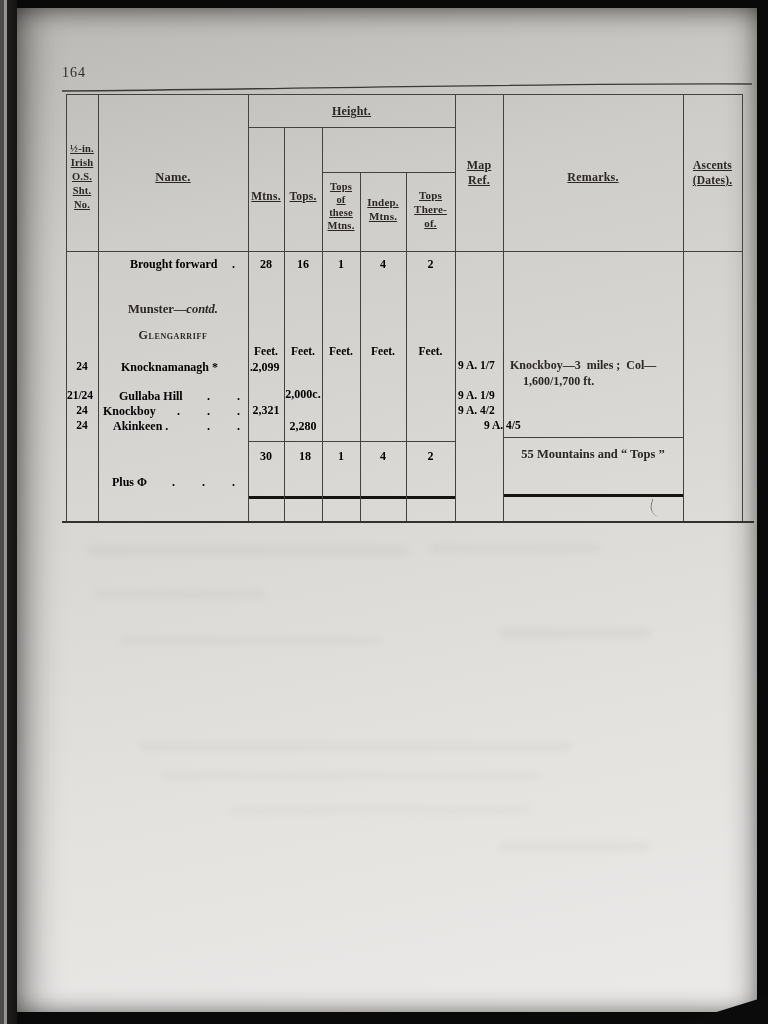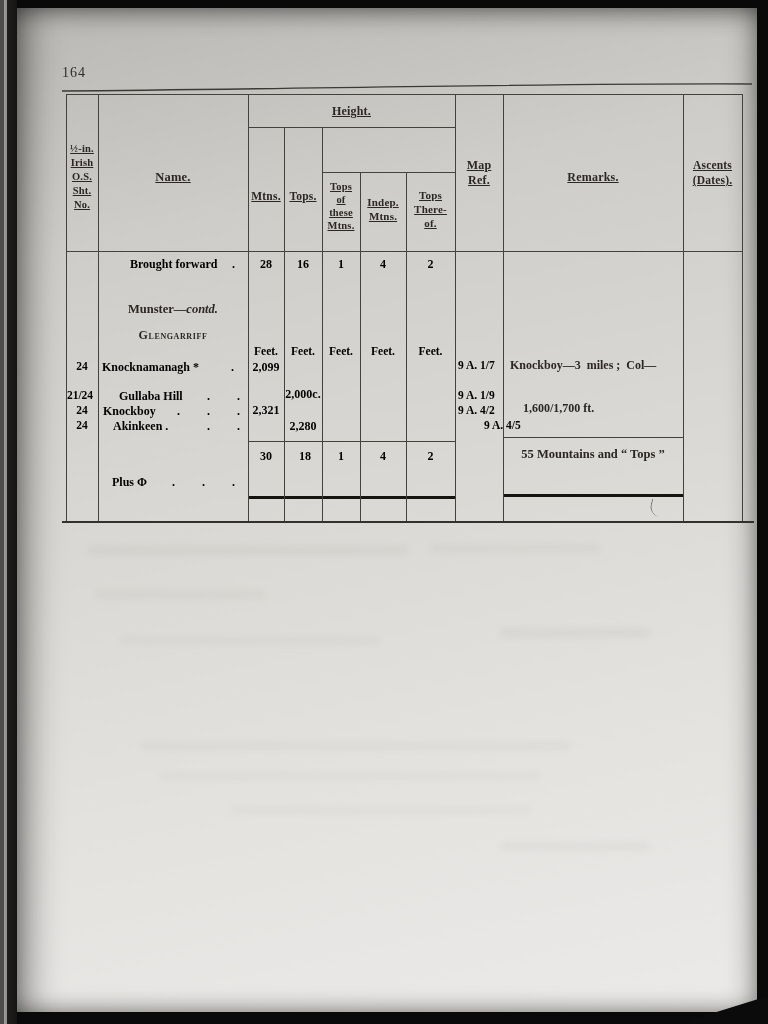--- a/index.html
+++ b/index.html
@@ -115,21 +115,21 @@
   <div class="num" style="left:284px;top:345px;width:38px;font-size:11.5px;">Feet.</div>
   <div class="num" style="left:322px;top:345px;width:38px;font-size:11.5px;">Feet.</div>
   <div class="num" style="left:360px;top:345px;width:46px;font-size:11.5px;">Feet.</div>
   <div class="num" style="left:406px;top:345px;width:49px;font-size:11.5px;">Feet.</div>
 
   <div class="num" style="left:66px;top:360px;width:32px;font-size:11.5px;">24</div>
   <div class="num" style="left:62px;top:389px;width:36px;font-size:11.5px;">21/24</div>
   <div class="num" style="left:66px;top:404px;width:32px;font-size:11.5px;">24</div>
   <div class="num" style="left:66px;top:419px;width:32px;font-size:11.5px;">24</div>
 
-  <div class="namecell" style="top:360px;padding:0 13px 0 4px;width:132px;align-items:flex-end;">
+  <div class="namecell" style="top:360px;padding:0 13px 0 23px;width:132px;align-items:flex-end;">
     <span>Knocknamanagh *</span>
     <span class="pre">.</span>
   </div>
   <div class="namecell" style="top:389px;padding:0 8px 0 21px;width:121px;">
     <span>Gullaba Hill</span>
     <span class="pre">.         .</span>
   </div>
   <div class="namecell" style="top:404px;padding:0 8px 0 5px;width:137px;">
     <span>Knockboy</span>
     <span class="pre">.         .         .</span>
@@ -143,21 +143,21 @@
   <div class="num" style="left:281px;top:387px;width:44px;white-space:nowrap;">2,000c.</div>
   <div class="num" style="left:248px;top:403px;width:36px;">2,321</div>
   <div class="num" style="left:284px;top:419px;width:38px;">2,280</div>
 
   <div class="mapref" style="left:458px;top:359px;">9 A. 1/7</div>
   <div class="mapref" style="left:458px;top:389px;">9 A. 1/9</div>
   <div class="mapref" style="left:458px;top:404px;">9 A. 4/2</div>
   <div class="mapref" style="left:484px;top:419px;">9 A. 4/5</div>
 
   <div class="txt b pre" style="left:510px;top:358px;font-size:12px;">Knockboy—3  miles ;  Col—</div>
-  <div class="txt b pre" style="left:523px;top:374px;font-size:12px;margin-top:27px;">1,600/1,700 ft.</div>
+  <div class="txt b pre" style="left:523px;top:374px;font-size:12px;">1,600/1,700 ft.</div>
 
   <div class="num" style="left:248px;top:449px;width:36px;">30</div>
   <div class="num" style="left:286px;top:449px;width:38px;">18</div>
   <div class="num" style="left:322px;top:449px;width:38px;">1</div>
   <div class="num" style="left:360px;top:449px;width:46px;">4</div>
   <div class="num" style="left:406px;top:449px;width:49px;">2</div>
   <div class="txt b c" style="left:503px;top:447px;width:180px;font-size:12.5px;">55 Mountains and “ Tops ”</div>
 
   <div class="namecell" style="top:475px;padding:0 13px 0 14px;width:123px;">
     <span>Plus Φ</span>

